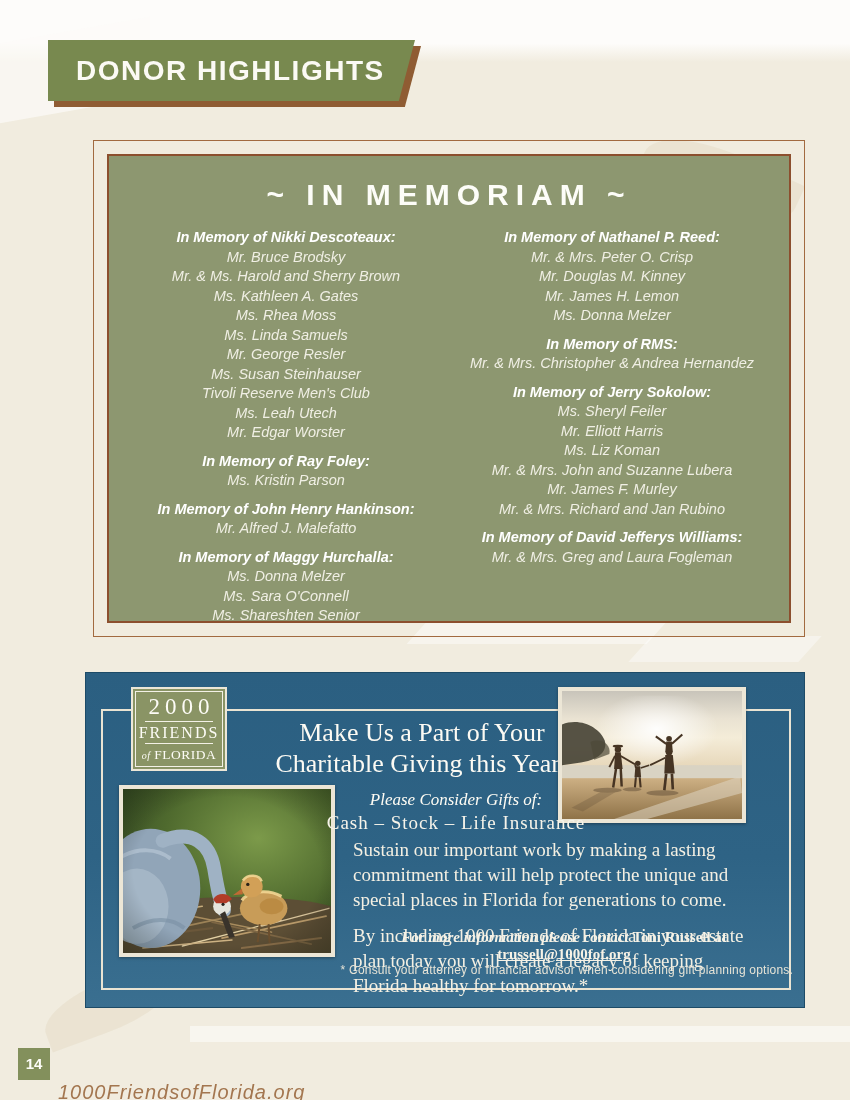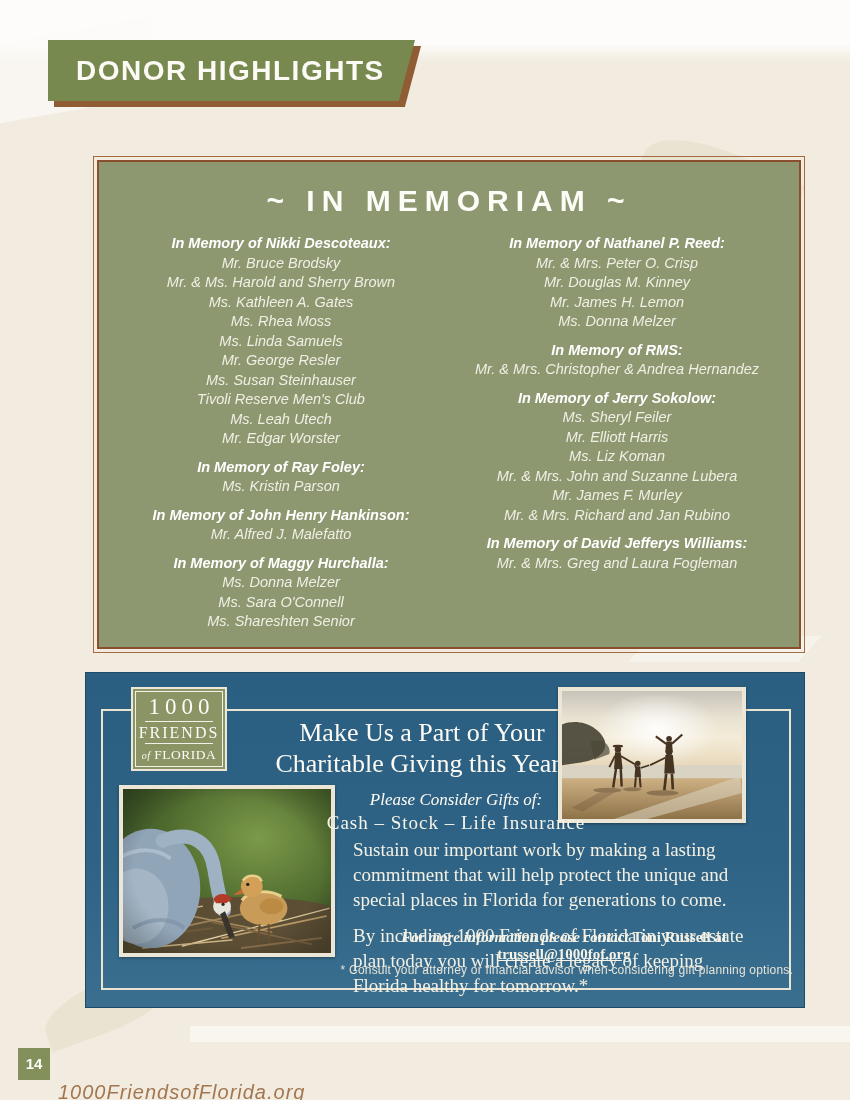--- a/index.html
+++ b/index.html
@@ -18,22 +18,22 @@
   
   .banner{position:absolute;left:48px;top:40px;width:367px;height:61px;z-index:2;}
   .banner-shadow{position:absolute;inset:0;transform:translate(6px,6px);
       background:#8f5c33;clip-path:polygon(0 0,100% 0,95.6% 100%,0 100%);}
   .banner-face{position:absolute;inset:0;background:#78894f;
       clip-path:polygon(0 0,100% 0,95.6% 100%,0 100%);}
   .banner-face span{display:block;line-height:61px;padding-left:28px;
       font-size:28px;font-weight:bold;letter-spacing:1.5px;color:#fbfaf4;}
 
   
-  .memoriam-outer{position:absolute;left:93px;top:156px;width:712px;height:497px;
-      border:1px solid #a26a40;padding:3px;box-sizing:border-box;z-index:1;}
+  .memoriam-outer{position:absolute;left:93px;top:140px;width:712px;height:497px;
+      border:1px solid #a26a40;padding:13px;box-sizing:border-box;z-index:1;}
   .memoriam-inner{height:100%;box-sizing:border-box;border:2px solid #8c4f2e;
       background:#8d9770;padding:20px 14px 0;}
   .mem-title{text-align:center;font-size:30px;font-weight:bold;letter-spacing:7px;
       color:#fdfdf8;margin:2px 0 16px;}
   .mem-cols{display:flex;}
   .mem-col{flex:1;text-align:center;}
   .mem-group{margin-bottom:9px;}
   .mem-heading{font-weight:bold;font-style:italic;font-size:14.5px;line-height:19.5px;color:#ffffff;}
   .mem-name{font-style:italic;font-size:14.5px;line-height:19.5px;color:#f0efe4;}
 
@@ -169,21 +169,21 @@
         </div>
     </div>
   </div>
 </div>
 
 <div class="promo">
   <div class="promo-frame"></div>
 
   <div class="logo">
     <div class="logo-in">
-      <div class="logo-1000">1000</div>
+      <div class="logo-1000">2000</div>
       <div class="logo-rule"></div>
       <div class="logo-friends">FRIENDS</div>
       <div class="logo-rule"></div>
       <div class="logo-florida"><span class="logo-of">of</span> <span>FLORIDA</span></div>
     </div>
   </div>
 
   <div class="promo-title">
     <div>Make Us a Part of Your</div>
     <div>Charitable Giving this Year!</div>

